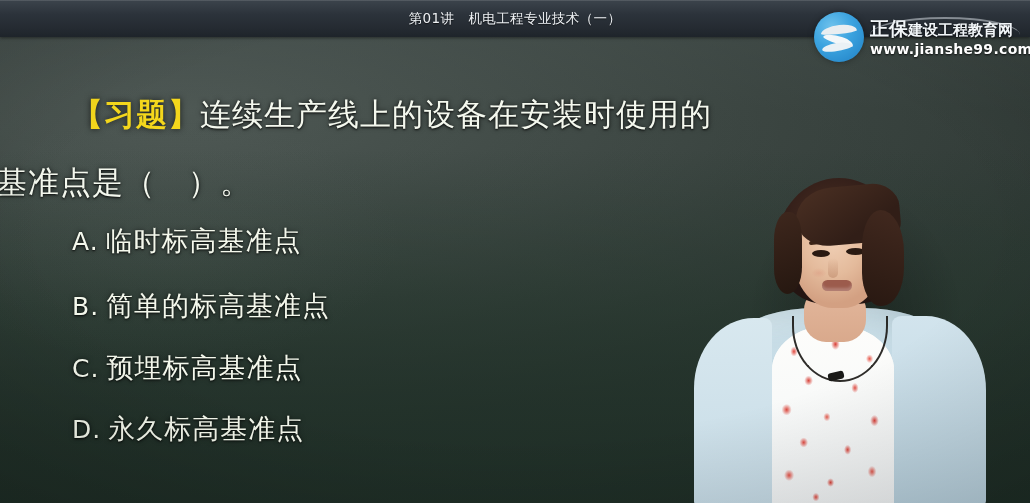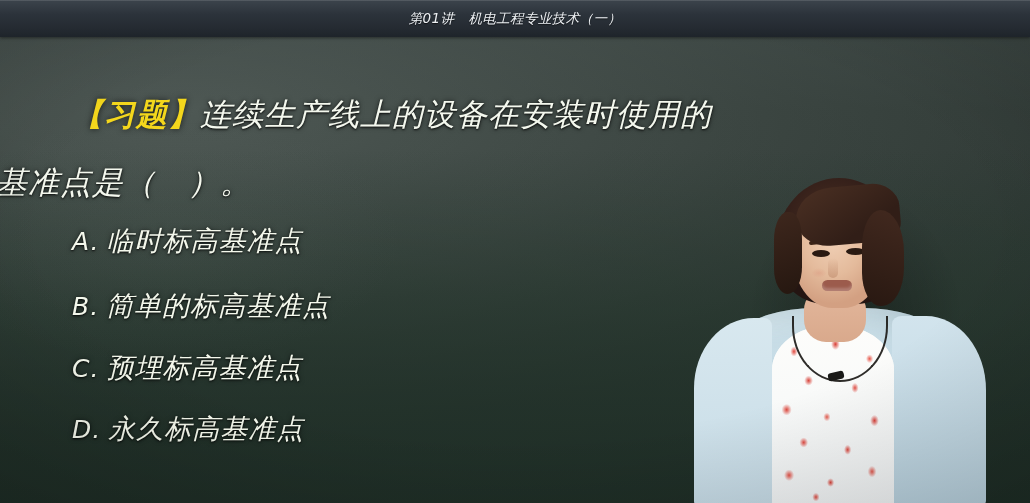--- a/index.html
+++ b/index.html
@@ -3,21 +3,20 @@
 <meta charset="utf-8">
 <style>
   html,body{margin:0;padding:0;background:#000;}
   body{font-family:"DejaVu Sans","Liberation Sans",sans-serif;}
 
   #stage{
     position:relative;
     width:1030px;height:503px;
     overflow:hidden;
     background:#2e3a35;
-    font-style:italic;
   }
 
   
   .board-base{
     position:absolute;inset:0;
     background:
       radial-gradient(130% 90% at 18% 22%, #555f5b 0%, #48524e 22%, #3b4541 45%, #303a36 68%, #27312d 100%);
   }
   .board-tint{
     position:absolute;inset:0;
@@ -299,14 +298,29 @@
     </div>
   </div>
 
   <div class="board-vignette"></div>
 
   <div id="titlebar">
     <div class="tb-sheen"></div>
     <div id="lecture-title">第01讲　机电工程专业技术（一）</div>
   </div>
 
+  <div id="watermark">
+    <div id="logo-mark">
+      <div class="sw1"></div>
+      <div class="sw2"></div>
+      <div class="sw3"></div>
+    </div>
+    <div id="logo-arc"></div>
+    <div id="logo-text">
+      <div id="logo-cn">
+        <span class="big">正保</span>
+          <span class="small">建设工程教育网</span>
+      </div>
+      <div id="logo-url">www.jianshe99.com</div>
+    </div>
+  </div>
 
 </div>
 
 </body></html>

